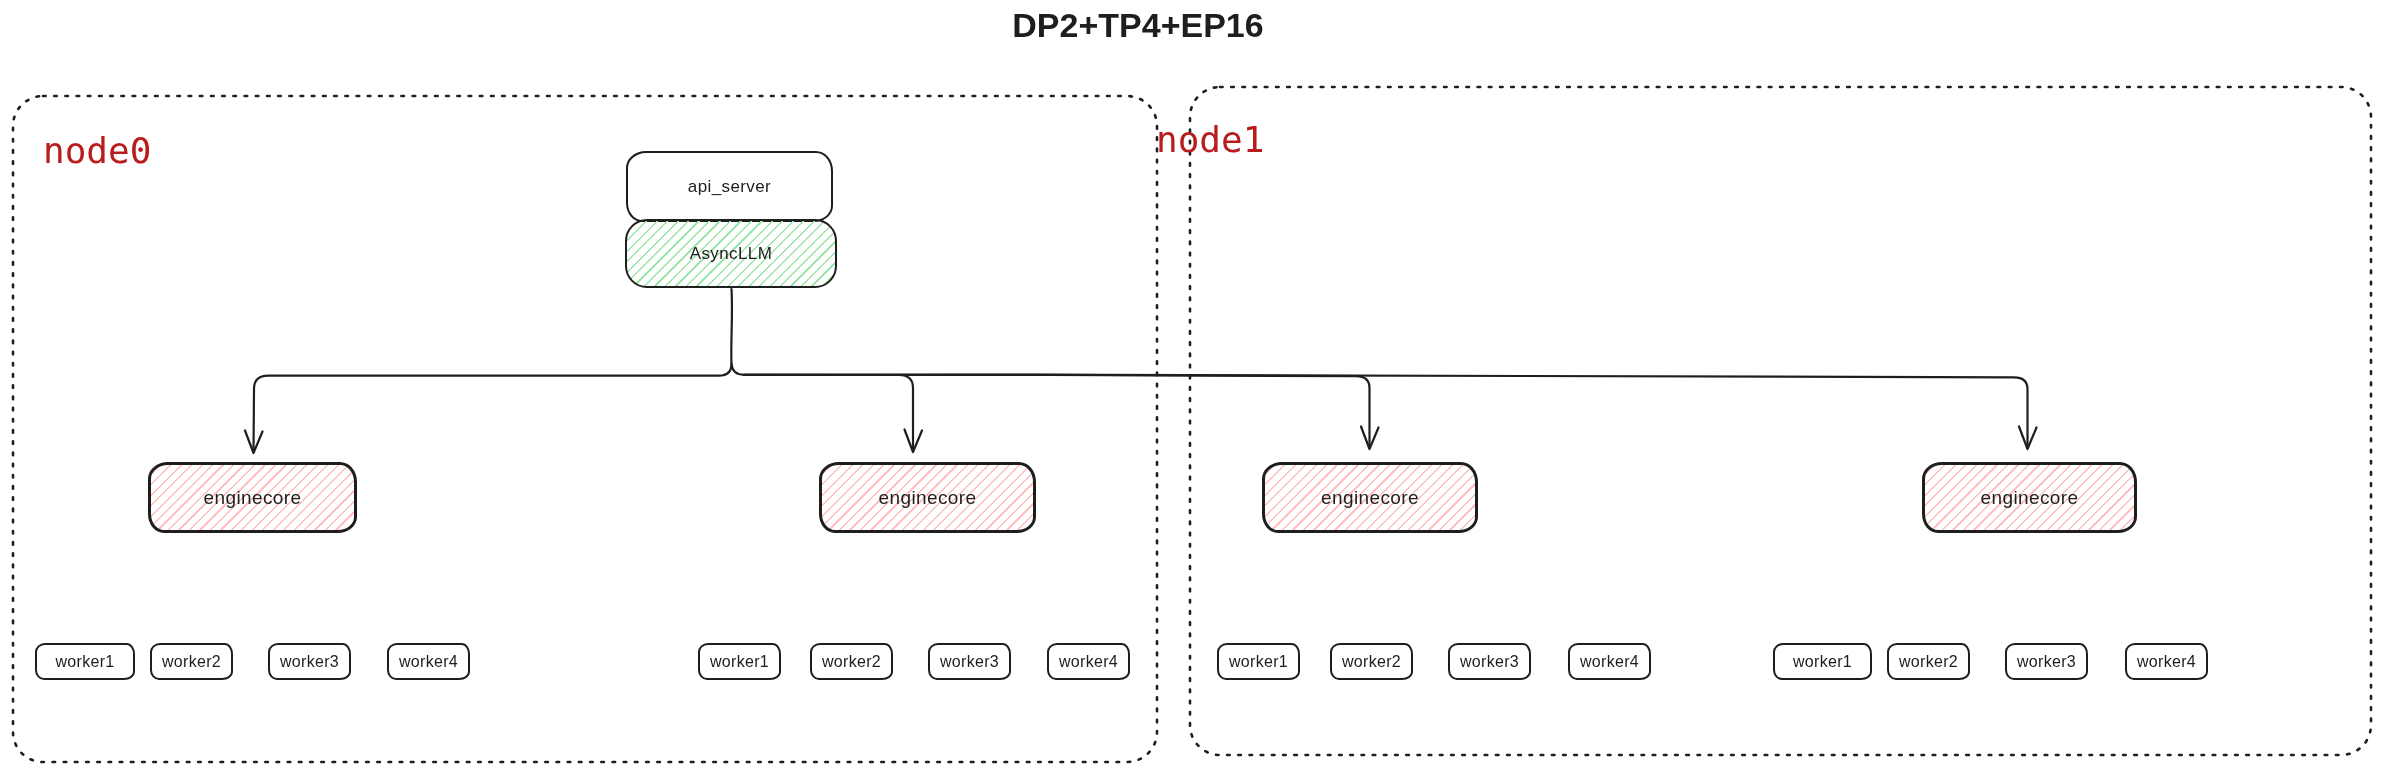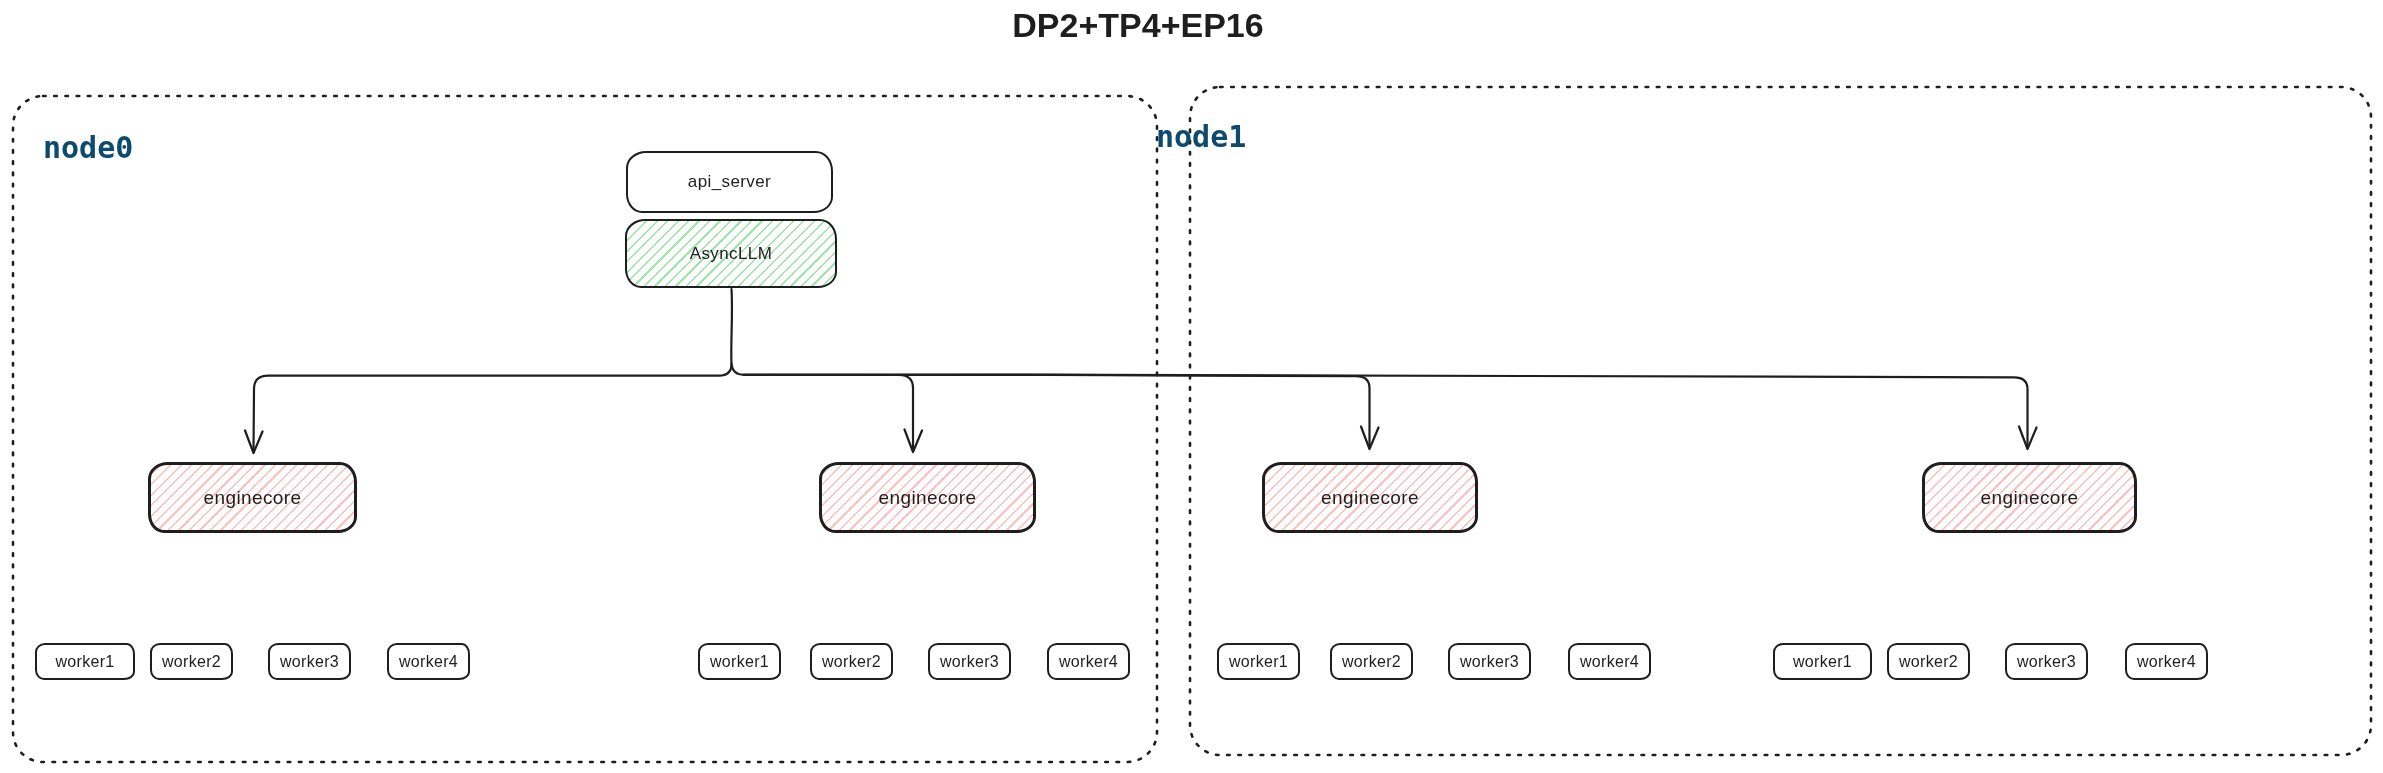--- a/index.html
+++ b/index.html
@@ -15,37 +15,38 @@
   .title{
     position:absolute;left:938px;top:6px;width:400px;
     text-align:center;
     font-family:Liberation Sans, sans-serif;
     font-size:34px;font-weight:700;letter-spacing:0px;
     color:#1e1e1e;white-space:nowrap;
   }
   .node-label{
     position:absolute;
     font-family:"DejaVu Sans Mono", monospace;
-    font-size:30px;font-weight:700;color:#0c4a6e;white-space:nowrap;
+    font-size:36px;font-weight:400;color:#b91c1c;white-space:nowrap;
   }
   .box{
     position:absolute;
     display:flex;align-items:center;justify-content:center;
     border:2.5px solid #1e1e1e;
     background:#ffffff;
     font-size:17px;letter-spacing:0.4px;
     border-radius:20px 17px 19px 16px / 17px 20px 16px 19px;
     box-sizing:border-box;
     white-space:nowrap;
   }
   .ec{border-width:3px;font-size:19px;}
   .hatch-green{
     background:repeating-linear-gradient(135deg,
       rgba(178,242,187,0) 0px, rgba(178,242,187,0) 5.8px,
       #9fe6ab 5.8px, #9fe6ab 7.4px);
+    border-radius:22px;
   }
   .hatch-red{
     background:repeating-linear-gradient(135deg,
       rgba(255,201,201,0) 0px, rgba(255,201,201,0) 5.8px,
       #ffc0c0 5.8px, #ffc0c0 7.4px);
   }
   .worker{
     position:absolute;top:643px;height:37px;width:83px;
     display:flex;align-items:center;justify-content:center;
     border:2.3px solid #1e1e1e;background:#ffffff;
@@ -72,21 +73,21 @@
     <path d="M1361 426.5 L1369.5 449 L1378.5 427.5"></path>
     <path d="M744 374.8 C1200 373.5 1700 378.2 2014 377.3 Q2027.5 377.3 2027.5 389 L2027.5 447"></path>
     <path d="M2019 426.5 L2027.5 449 L2036.5 427.5"></path>
   </svg>
 
   <div class="title">DP2+TP4+EP16</div>
 
   <div class="node-label" style="left:43px;top:130px">node0</div>
   <div class="node-label" style="left:1156px;top:119px">node1</div>
 
-  <div class="box" style="left:626px;top:151px;width:207px;height:62px">api_server</div>
+  <div class="box" style="left:626px;top:151px;width:207px;height:71px">api_server</div>
 
   <div class="box hatch-green" style="left:625px;top:219px;width:212px;height:69px">AsyncLLM</div>
 
   <div class="box ec hatch-red" style="left:148px;top:462px;width:209px;height:71px">enginecore</div>
   <div class="box ec hatch-red" style="left:819px;top:462px;width:217px;height:71px">enginecore</div>
   <div class="box ec hatch-red" style="left:1262px;top:462px;width:216px;height:71px">enginecore</div>
   <div class="box ec hatch-red" style="left:1922px;top:462px;width:215px;height:71px">enginecore</div>
 
   <div class="worker" style="left:35px;width:100px">worker1</div>
   <div class="worker" style="left:150px">worker2</div>

